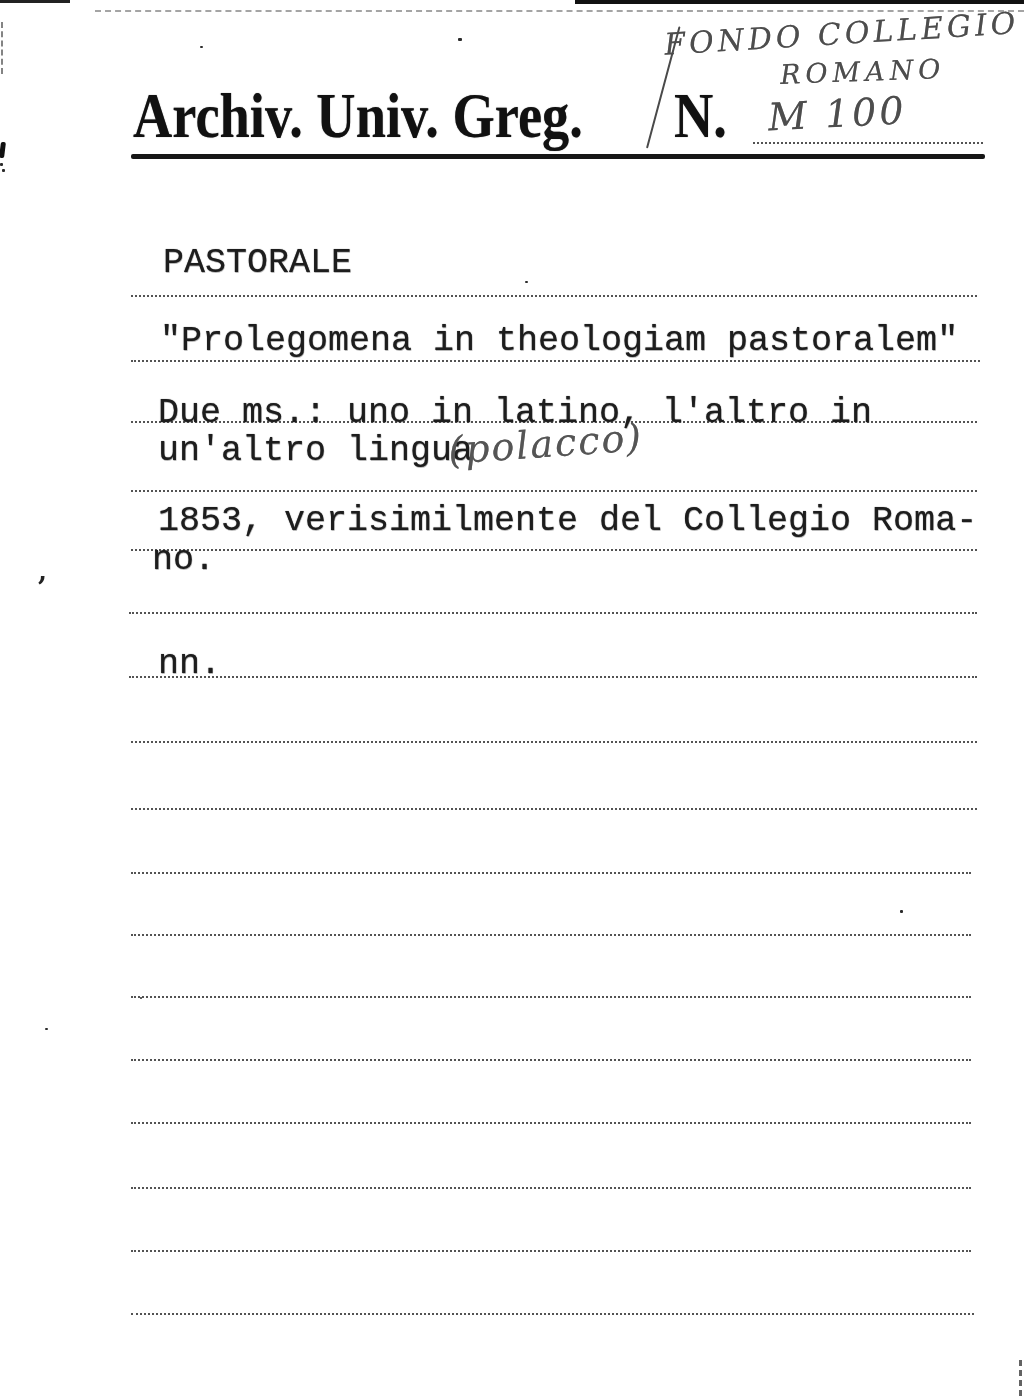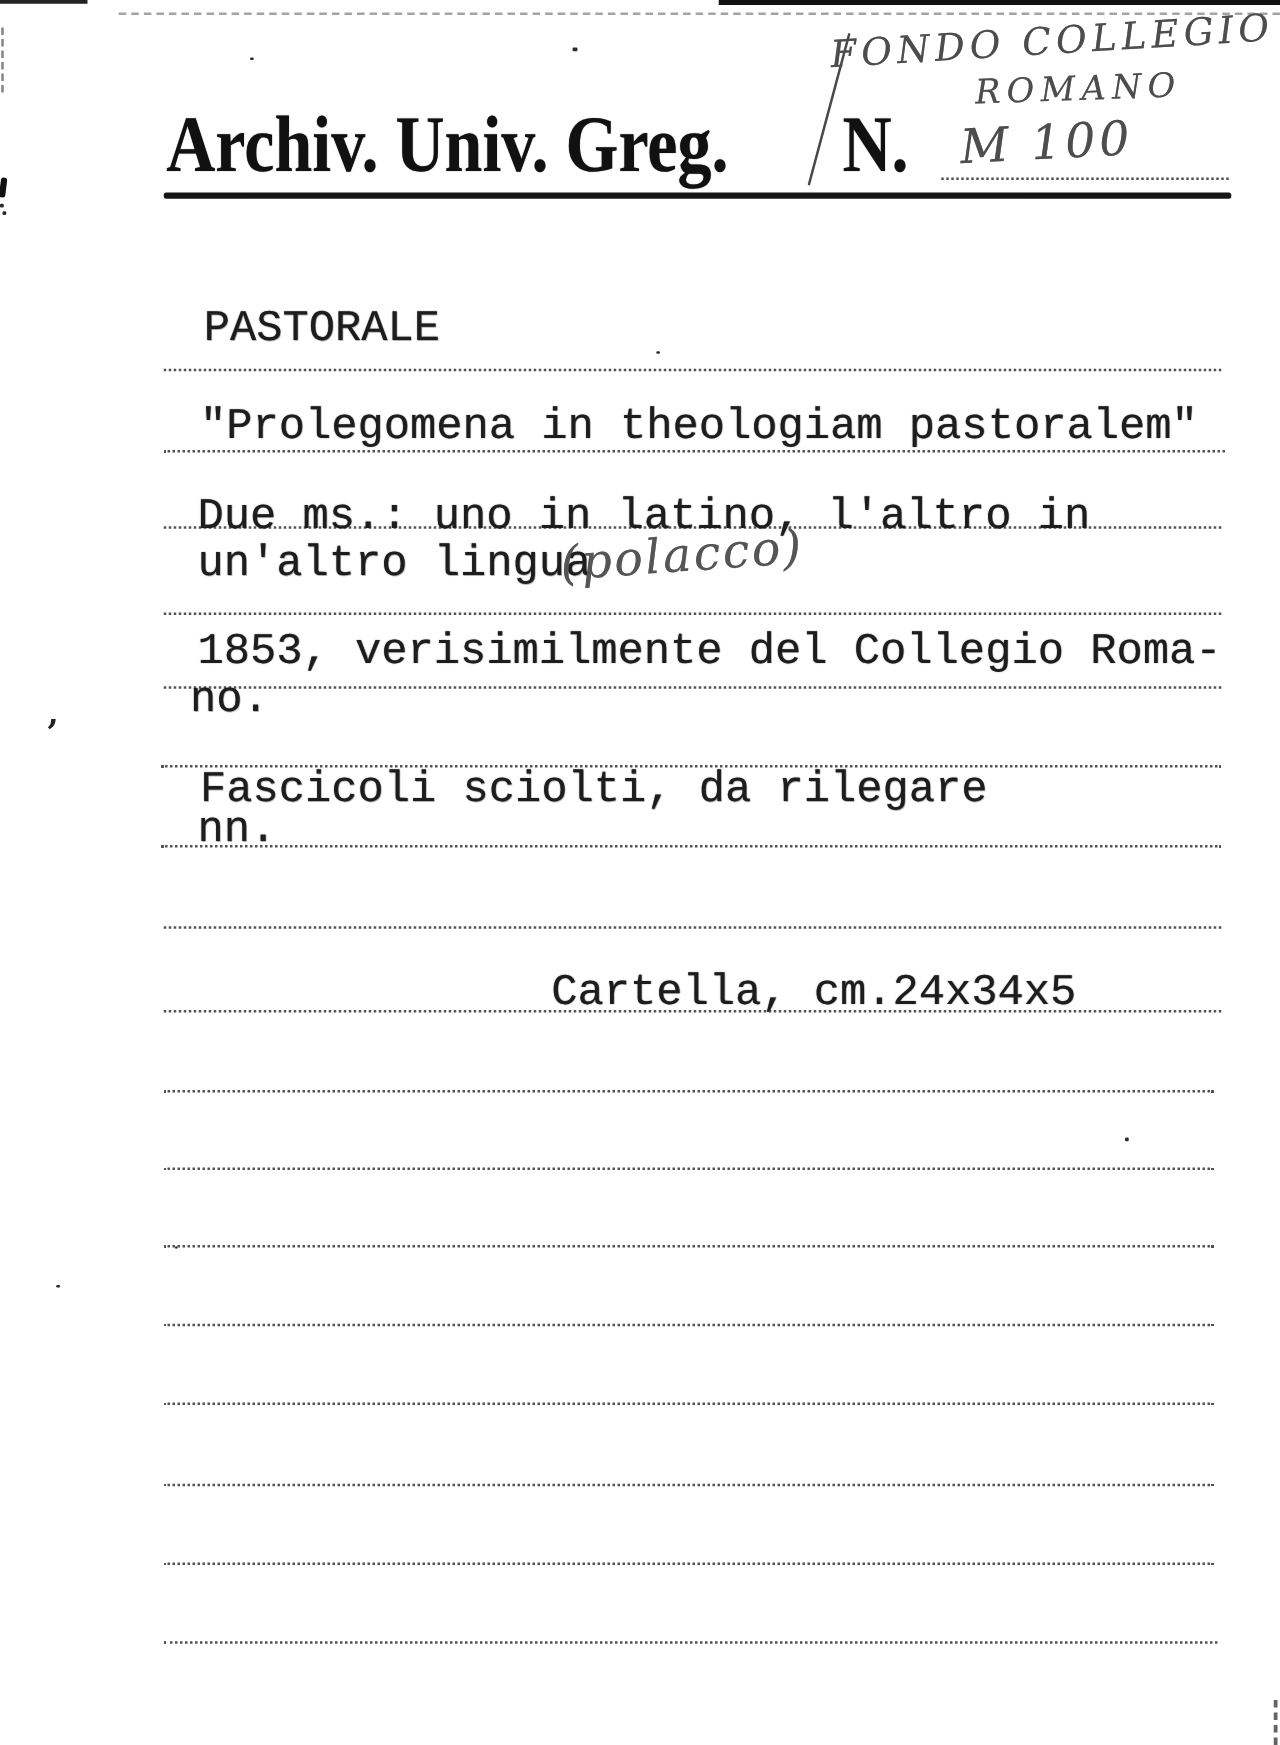--- a/index.html
+++ b/index.html
@@ -92,29 +92,27 @@
   <div class="hw" style="left:448px;top:422px;font-size:38px;letter-spacing:2px;transform:rotate(-4deg);color:#555;">(polacco)</div>
 
   <div class="dotline" style="left:131px;top:490px;width:846px;"></div>
 
   <div class="tw" style="left:158px;top:504px;">1853, verisimilmente del Collegio Roma-</div>
 
   <div class="dotline" style="left:131px;top:549px;width:846px;"></div>
   <div class="tw" style="left:152px;top:543px;text-align:right;">no.</div>
 
   <div class="dotline" style="left:129px;top:612px;width:848px;"></div>
-  <div class="tw" style="left:160px;top:615px;">Fascicoli sciolti, da rilegare</div>
 
   <div class="tw" style="left:158px;top:647px;">nn.</div>
   <div class="dotline" style="left:129px;top:676px;width:848px;"></div>
 
 
   <div class="dotline" style="left:131px;top:741px;width:846px;"></div>
 
-  <div class="tw" style="left:441px;top:777px;">Cartella, cm.24x34x5</div>
   <div class="dotline" style="left:131px;top:808px;width:846px;"></div>
 
   <div class="dotline" style="left:131px;top:872px;width:840px;"></div>
   <div class="dotline" style="left:131px;top:934px;width:840px;"></div>
   <div class="dotline" style="left:131px;top:996px;width:840px;"></div>
   <div class="dotline" style="left:131px;top:1059px;width:840px;"></div>
   <div class="dotline" style="left:131px;top:1122px;width:840px;"></div>
   <div class="dotline" style="left:131px;top:1187px;width:840px;"></div>
   <div class="dotline" style="left:131px;top:1250px;width:840px;"></div>
   <div class="dotline" style="left:131px;top:1313px;width:843px;"></div>

